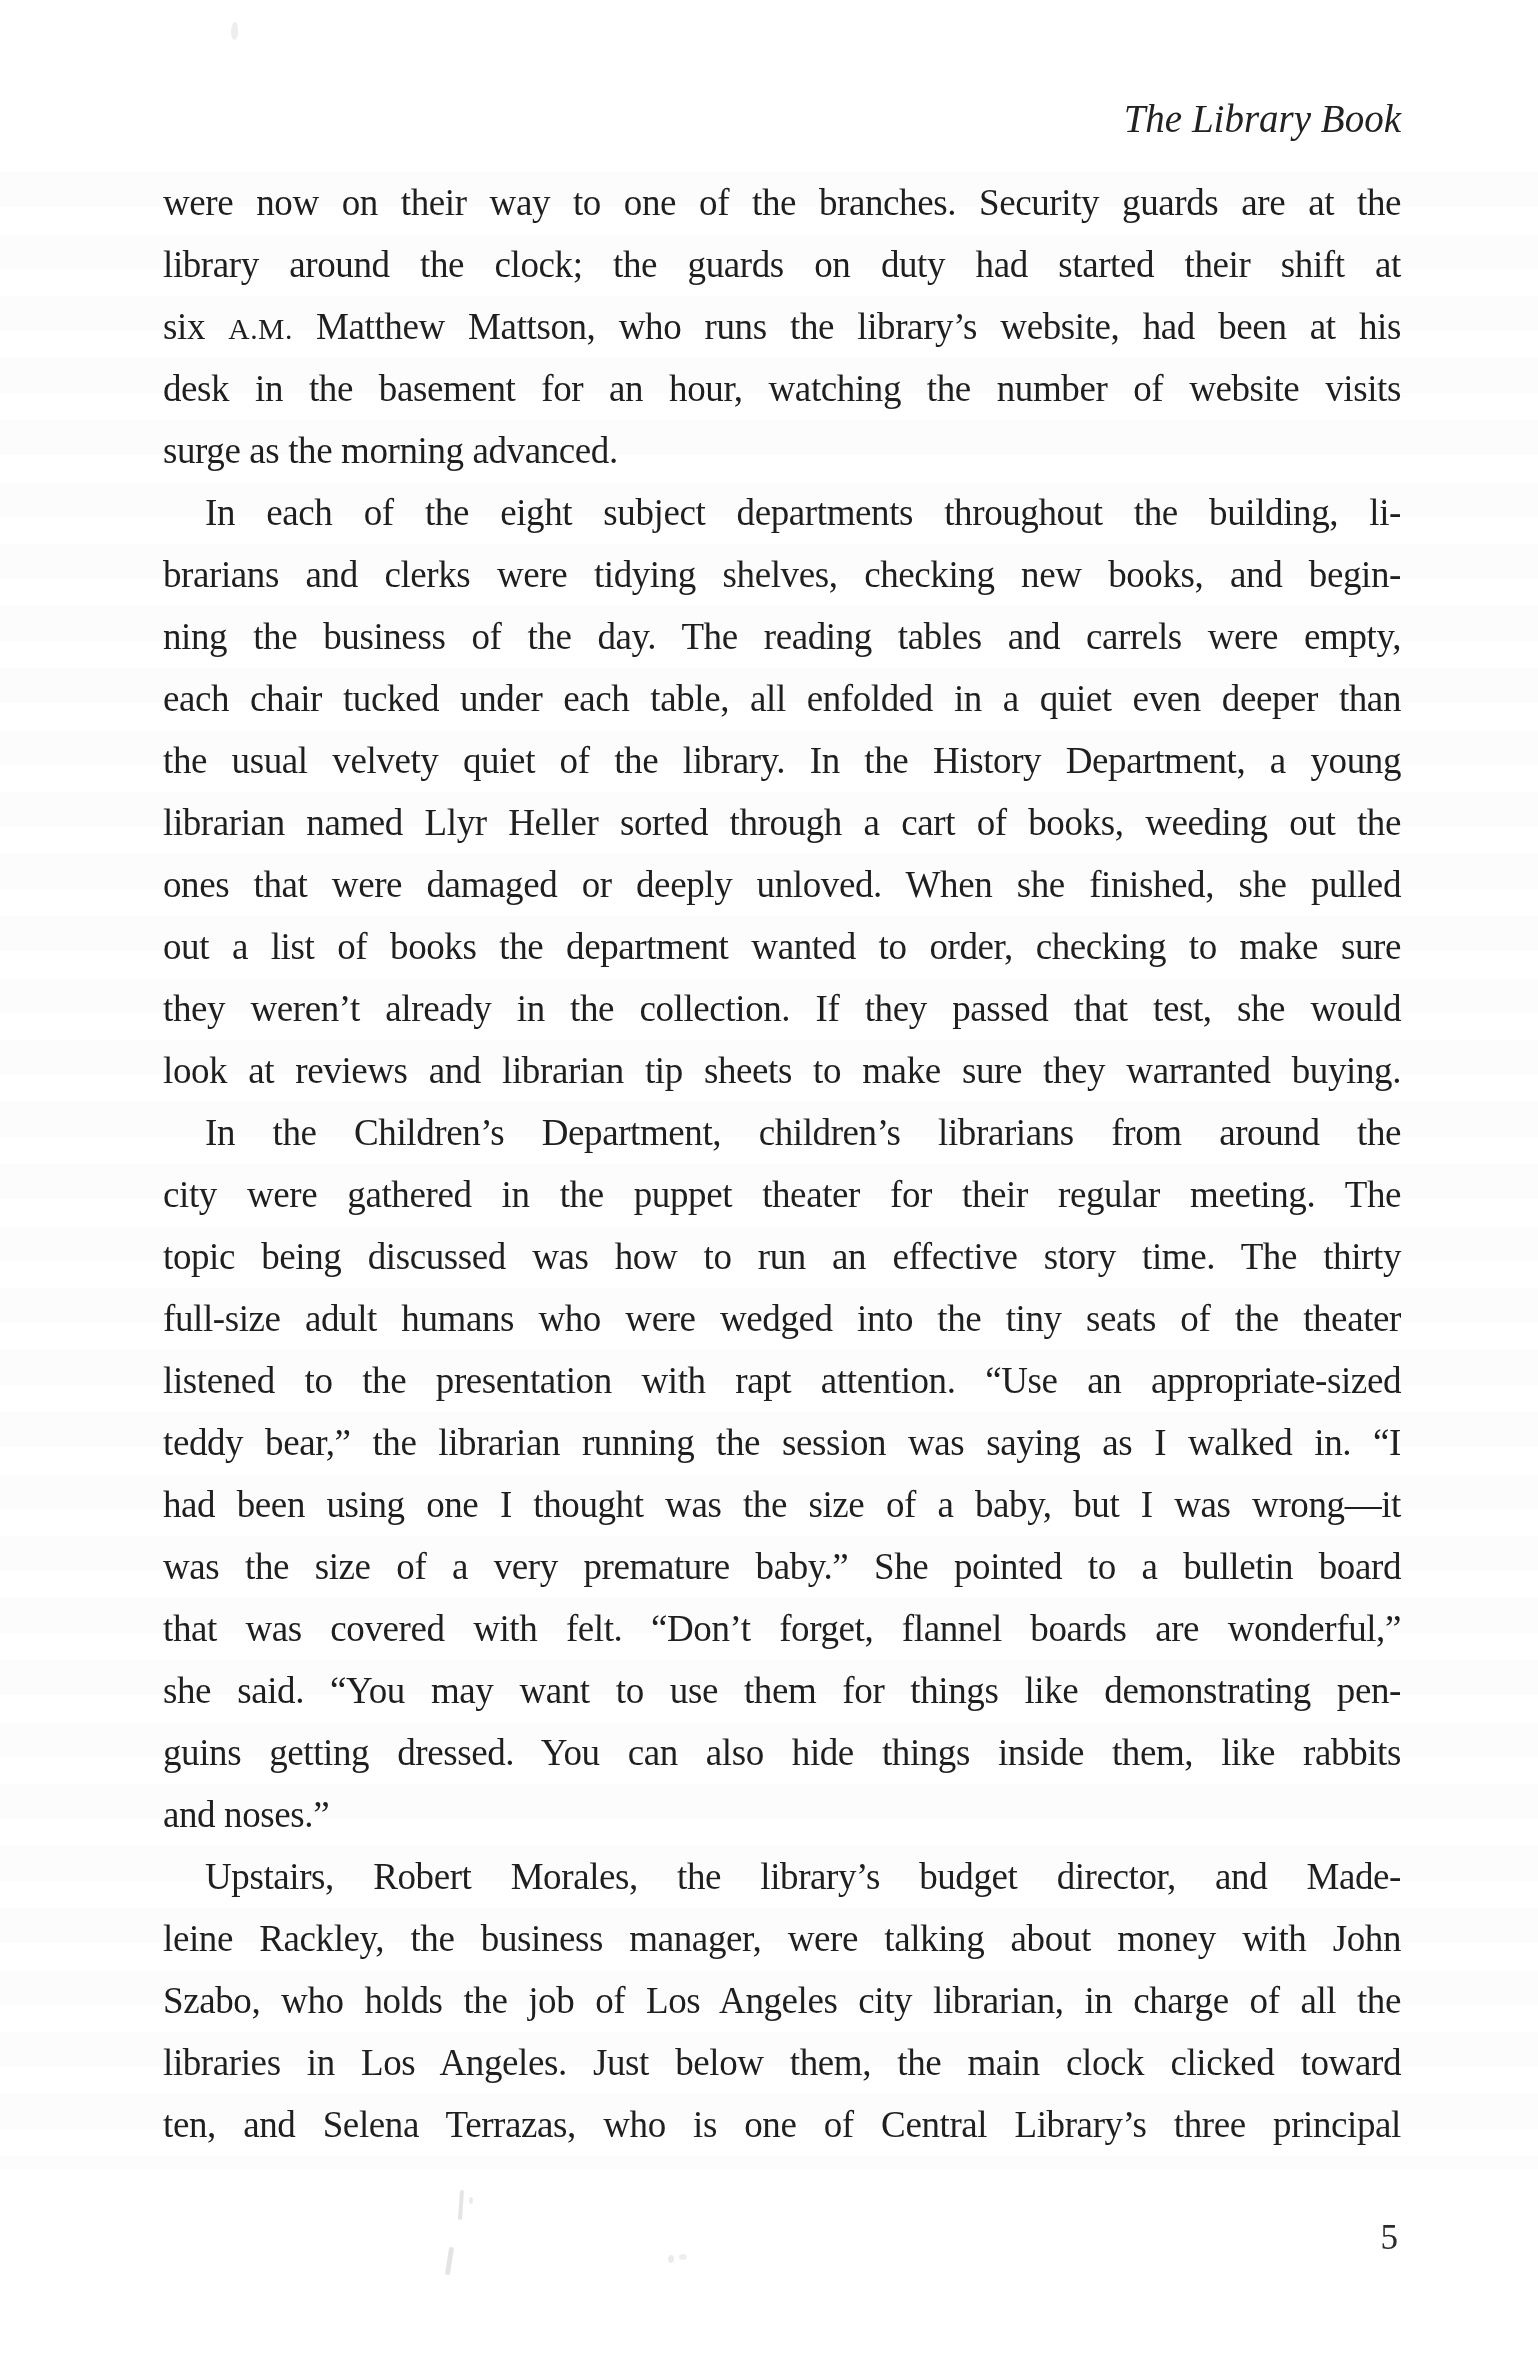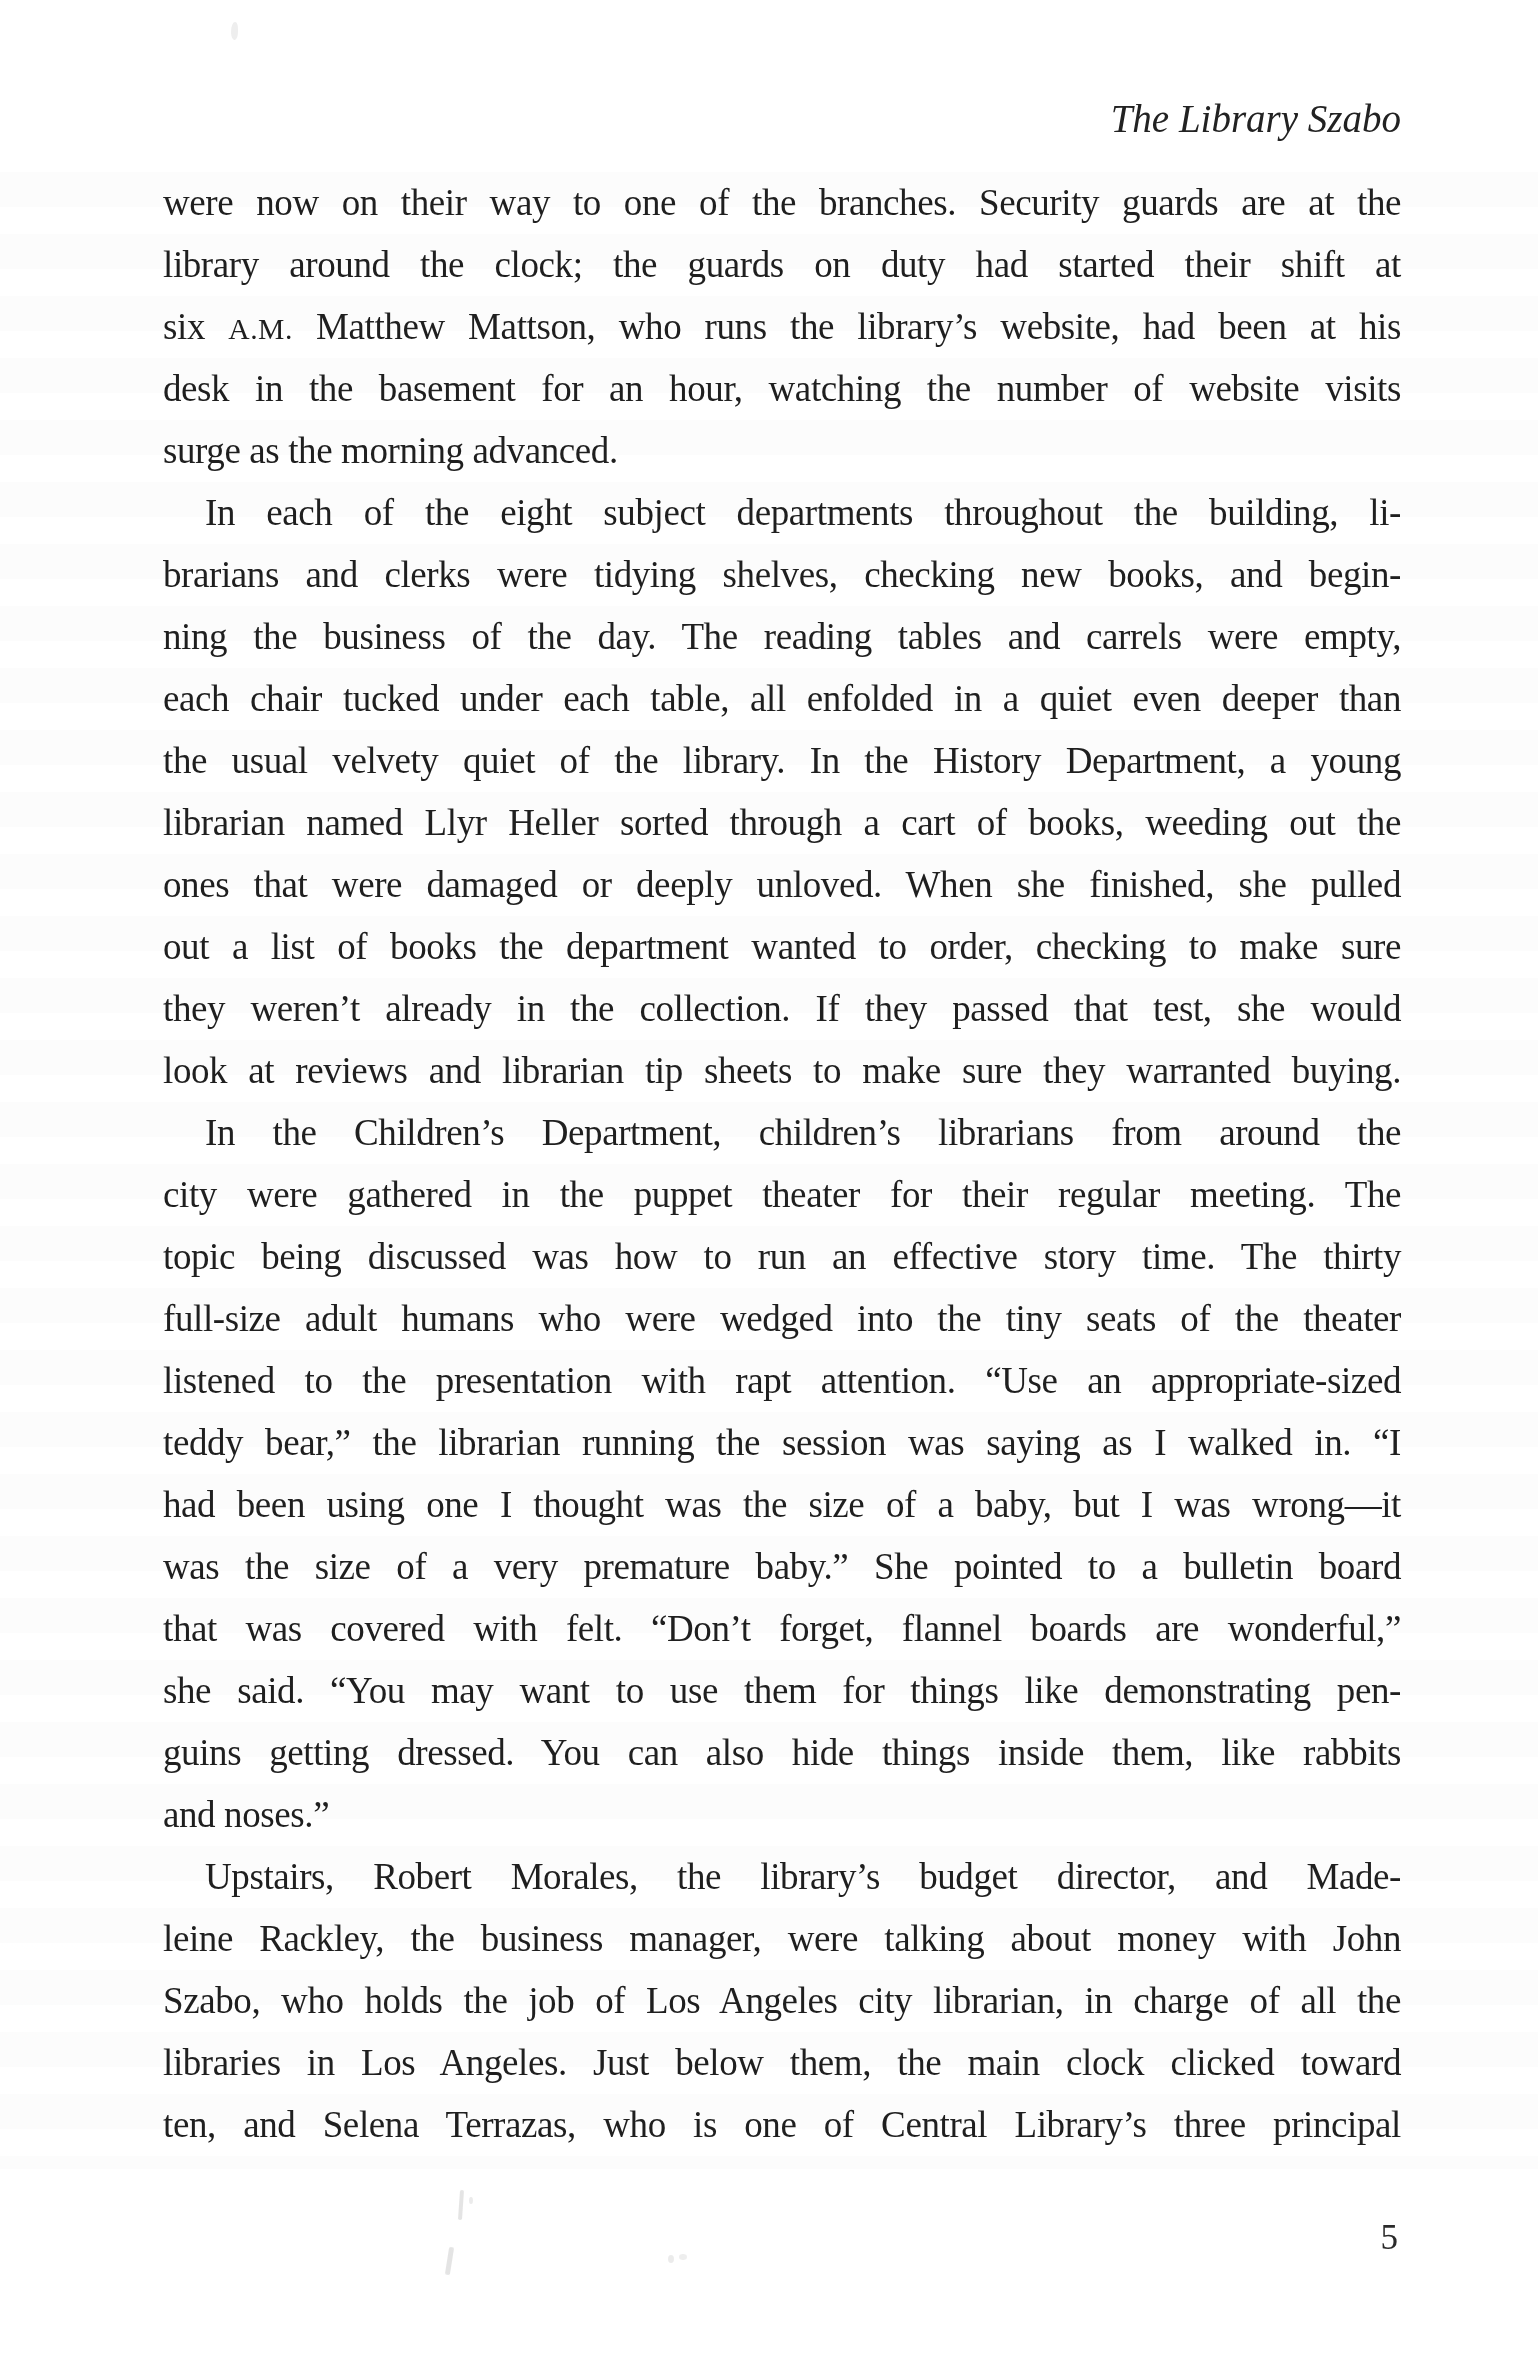--- a/index.html
+++ b/index.html
@@ -115,21 +115,21 @@
     left: 679px; top: 2254px; width: 8px; height: 6.2px;
     border-radius: 50%;
     opacity: 0.35;
   }
 </style>
 </head>
 <body>
 
 <div id="page">
 
-  <div class="running-header">The Library Szabo</div>
+  <div class="running-header">The Library Book</div>
 
   <div class="text-column">
       <div class="line">were now on their way to one of the branches. Security guards are at the</div>
       <div class="line">library around the clock; the guards on duty had started their shift at</div>
       <div class="line">six <span class="sc">A.M.</span> Matthew Mattson, who runs the library’s website, had been at his</div>
       <div class="line">desk in the basement for an hour, watching the number of website visits</div>
       <div class="line endline">surge as the morning advanced.</div>
       <div class="line indent">In each of the eight subject departments throughout the building, li-</div>
       <div class="line">brarians and clerks were tidying shelves, checking new books, and begin-</div>
       <div class="line">ning the business of the day. The reading tables and carrels were empty,</div>

